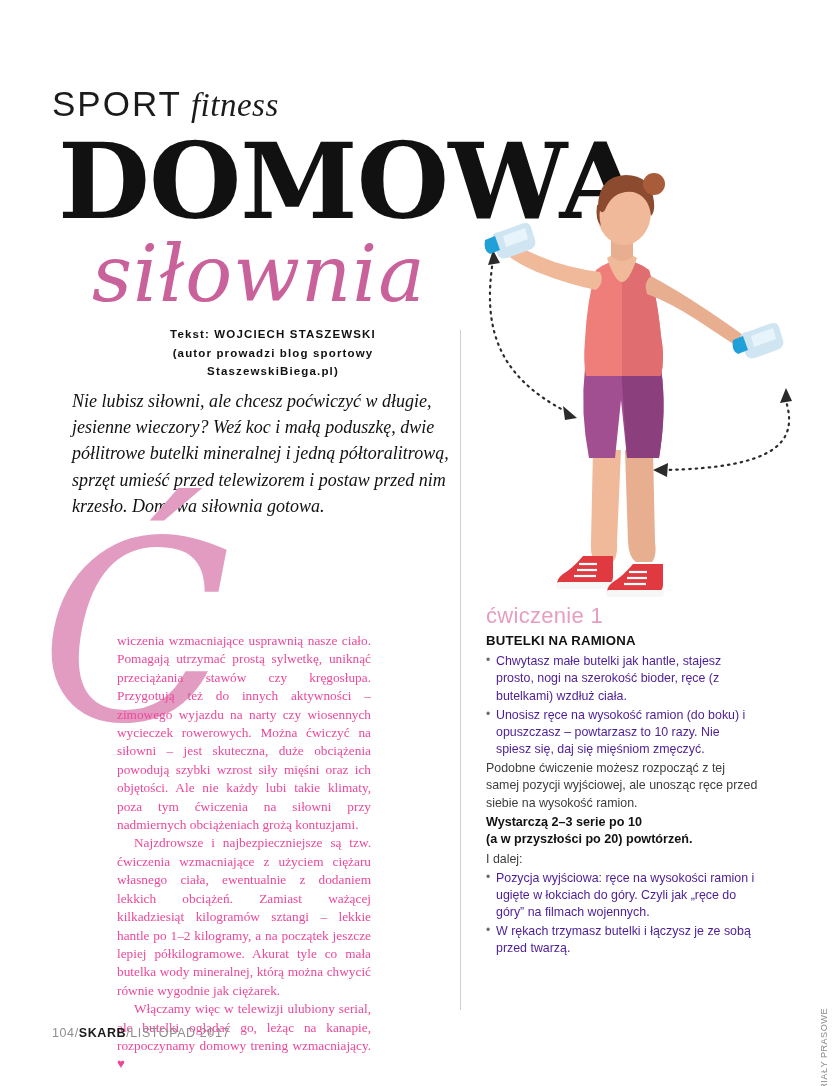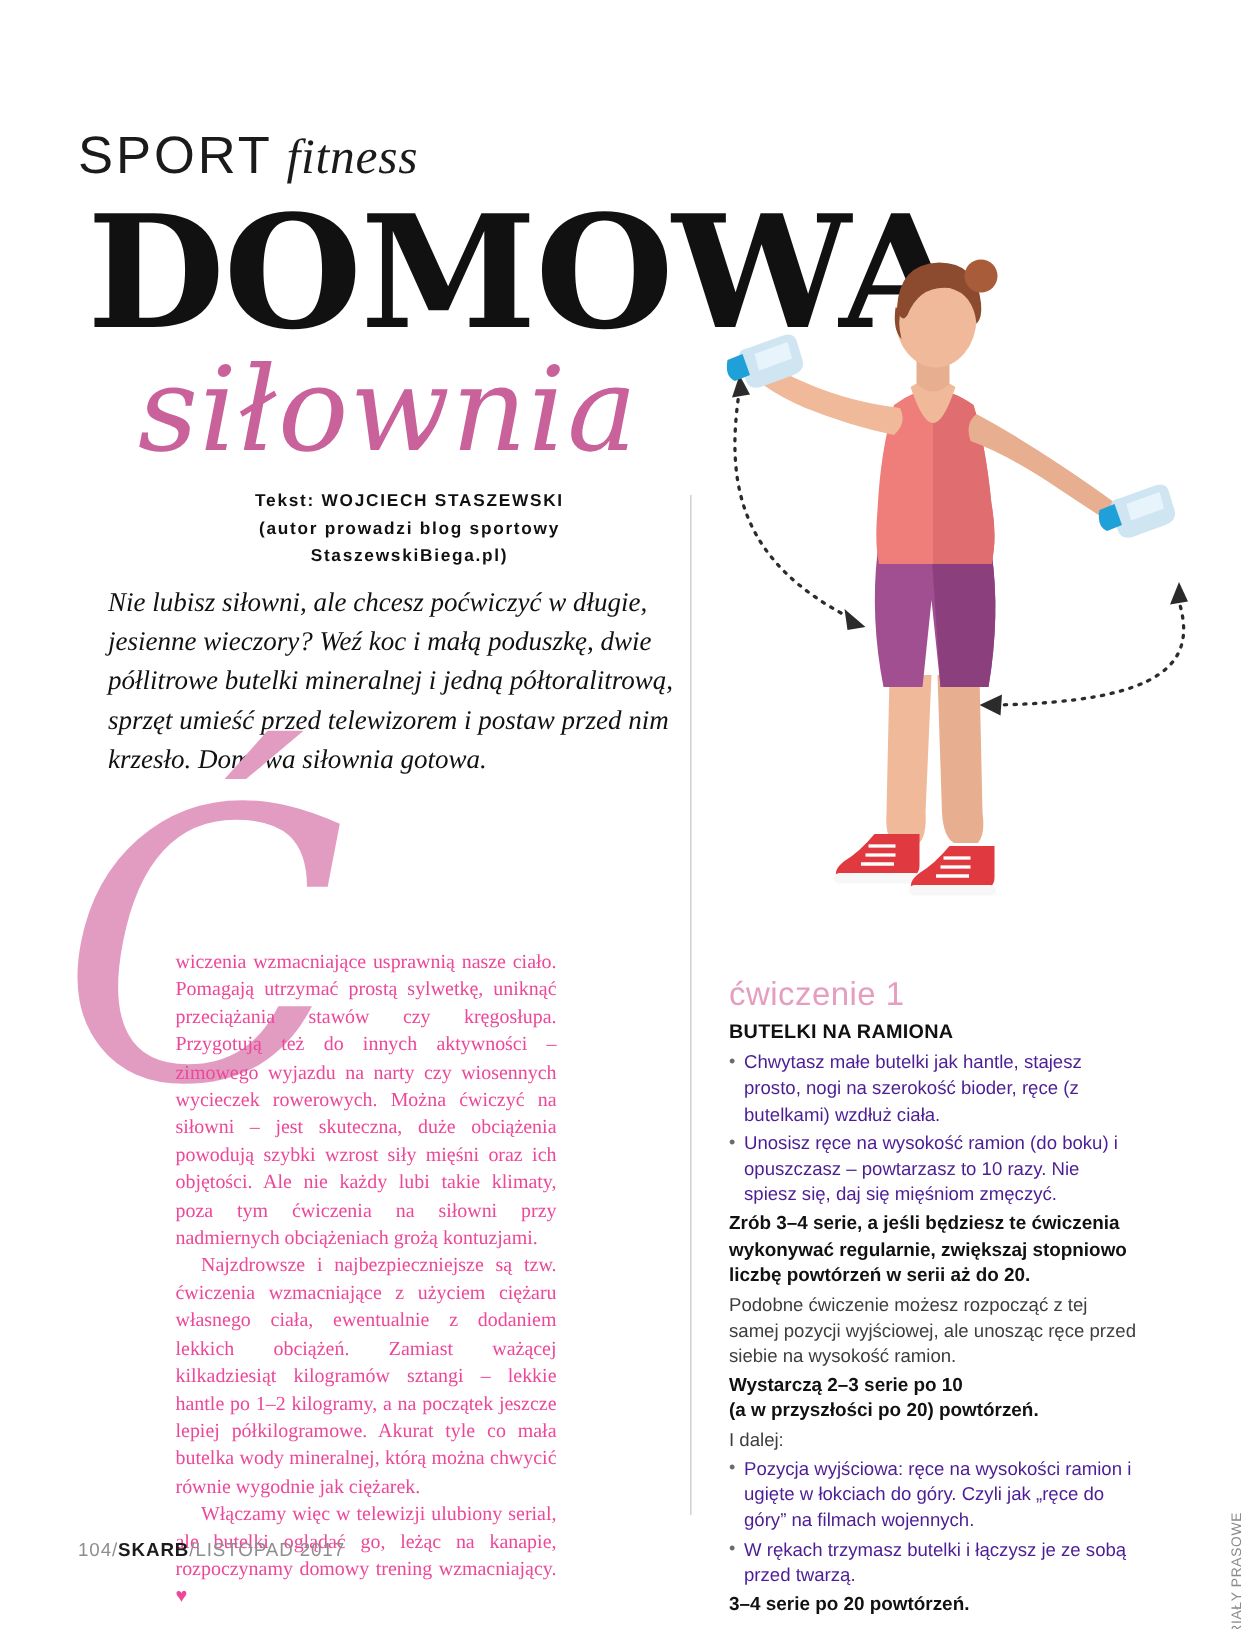--- a/index.html
+++ b/index.html
@@ -66,21 +66,21 @@
   }
   .col-left p{margin:0;text-indent:17px;}
   .col-left p.first{text-indent:0;}
 
   
   .vrule{
     position:absolute;left:460px;top:330px;width:1px;height:680px;background:#cfcfcf;
   }
 
   
-  .col-right{position:absolute;left:486px;top:604px;width:272px;margin-top:47px;}
+  .col-right{position:absolute;left:486px;top:604px;width:272px;}
   .ex-label{
     font-family:"Liberation Sans", sans-serif;
     font-size:22px;font-weight:300;color:#e69ec0;letter-spacing:0.3px;
     line-height:1.1;
   }
   .ex-title{
     font-family:"Liberation Sans", sans-serif;
     font-size:13.2px;font-weight:700;color:#111;letter-spacing:0.2px;
     margin-top:5px;margin-bottom:5px;
   }
@@ -150,28 +150,26 @@
     <p>Najzdrowsze i najbezpieczniejsze są tzw. ćwiczenia wzmacniające z użyciem ciężaru własnego ciała, ewentualnie z dodaniem lekkich obciążeń. Zamiast ważącej kilkadziesiąt kilogramów sztangi – lekkie hantle po 1–2 kilogramy, a na początek jeszcze lepiej półkilogramowe. Akurat tyle co mała butelka wody mineralnej, którą można chwycić równie wygodnie jak ciężarek.</p>
     <p>Włączamy więc w telewizji ulubiony serial, ale butelki oglądać go, leżąc na kanapie, rozpoczynamy domowy trening wzmacniający. ♥</p>
   </div>
 
   <div class="col-right">
     <div class="ex-label">ćwiczenie 1</div>
     <div class="ex-title">BUTELKI NA RAMIONA</div>
     <div class="ex-list">
       <div class="ex-li">Chwytasz małe butelki jak hantle, stajesz prosto, nogi na szerokość bioder, ręce (z butelkami) wzdłuż ciała.</div>
       <div class="ex-li">Unosisz ręce na wysokość ramion (do boku) i opuszczasz – powtarzasz to 10 razy. Nie spiesz się, daj się mięśniom zmęczyć.</div>
-      <div class="ex-bold">Zrób 3–4 serie, a jeśli będziesz te ćwiczenia wykonywać regularnie, zwiększaj stopniowo liczbę powtórzeń w serii aż do 20.</div>
       <div class="ex-plain">Podobne ćwiczenie możesz rozpocząć z tej samej pozycji wyjściowej, ale unosząc ręce przed siebie na wysokość ramion.</div>
       <div class="ex-bold" style="white-space:pre-line;">Wystarczą 2–3 serie po 10
 (a w przyszłości po 20) powtórzeń.</div>
       <div class="ex-plain">I dalej:</div>
       <div class="ex-li">Pozycja wyjściowa: ręce na wysokości ramion i ugięte w łokciach do góry. Czyli jak „ręce do góry” na filmach wojennych.</div>
       <div class="ex-li">W rękach trzymasz butelki i łączysz je ze sobą przed twarzą.</div>
-      <div class="ex-bold">3–4 serie po 20 powtórzeń.</div>
     </div>
   </div>
 
   <div class="figure">
     <svg viewBox="0 0 370 460" xmlns="http://www.w3.org/2000/svg">
 
       <g stroke="#2b2b2b" stroke-width="2.2" stroke-dasharray="1.5 5" stroke-linecap="round" fill="none">
         <path d="M38,110 C28,175 40,225 112,262"></path>
       </g>
       <polygon points="38,100 33,115 45,113" fill="#2b2b2b"></polygon>

